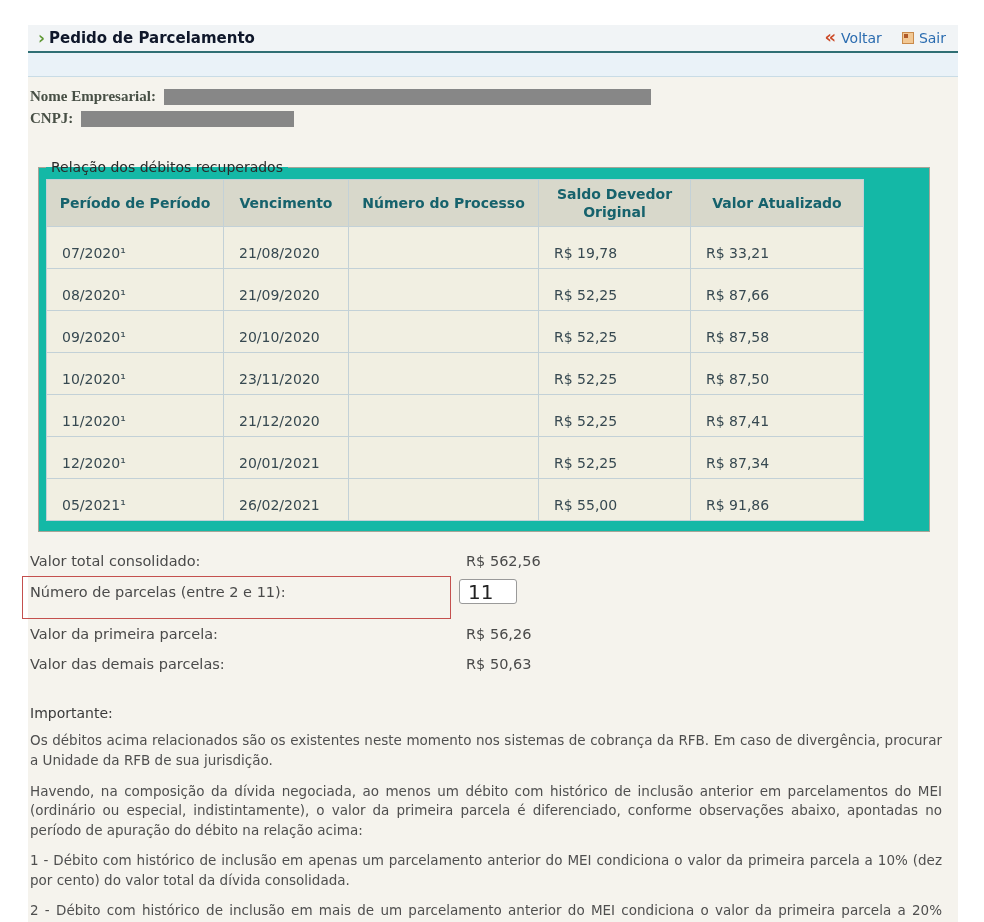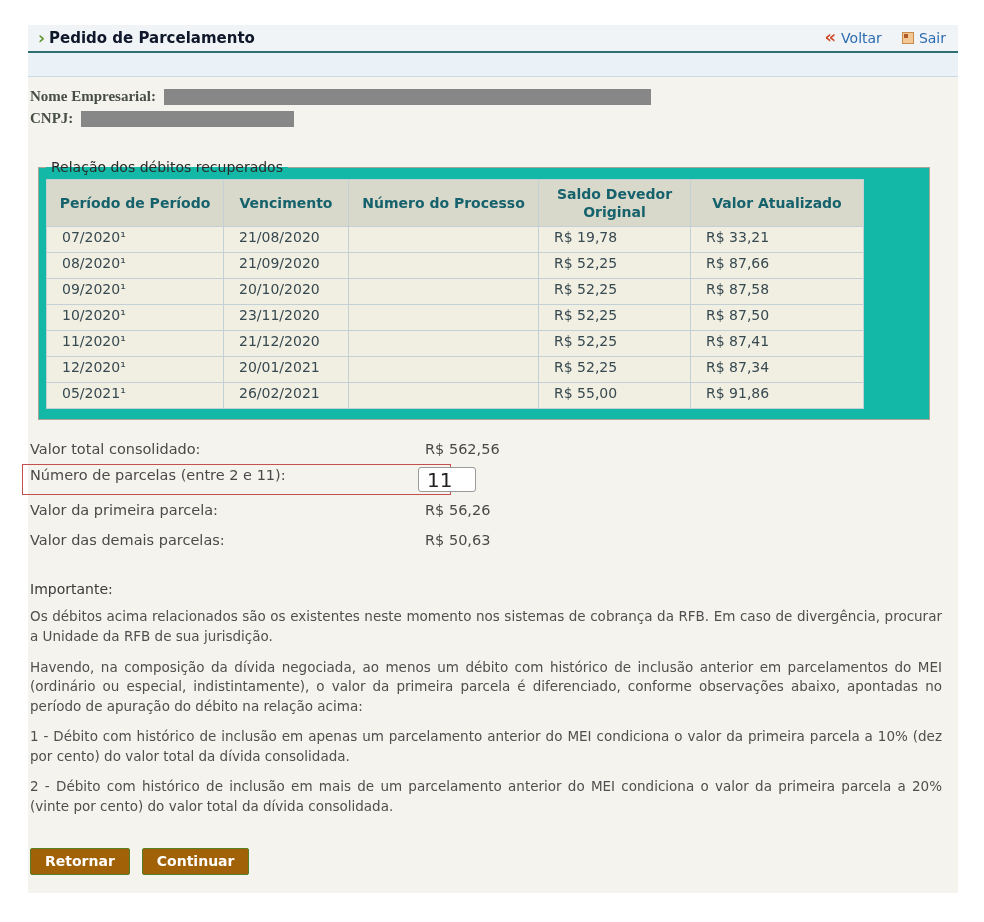--- a/index.html
+++ b/index.html
@@ -64,31 +64,31 @@
   table.debits-table { border-collapse: collapse; }
   .debits-table th {
     background: #d8d8cb; color: #16626c;
     font-size: 14px; font-weight: bold; text-align: center;
     padding: 5px 4px; border: 1px solid #c3d1d7;
     line-height: 1.3; height: 40px; vertical-align: middle;
   }
   .debits-table td {
     background: #f1efe2; color: #374951;
     font-size: 14px; text-align: left;
-    padding: 2px 6px 7px 15px; border: 1px solid #c3d1d7;
+    padding: 18px 6px 7px 15px; border: 1px solid #c3d1d7;
   }
 
   
   .summary { margin: 14px 14px 0 2px; font-size: 14.5px; color: #4a4a4a; }
-  .summary-row { display: flex; align-items: flex-start; padding: 7px 0; }
+  .summary-row { display: flex; align-items: center; padding: 7px 0; gap: 41px; }
   .s-label { width: 395px; flex-shrink: 0; }
   .summary-row.highlight {
     border: 1px solid #c4504e;
     width: 429px;
-    padding: 2px 6px 2px 7px;
+    padding: 2px 6px 14px 7px;
     margin-left: -8px;
   }
   .summary-row.highlight .s-label { width: 388px; }
   .parcelas-input {
     width: 58px; height: 25px;
     border: 1px solid #9a9a9a; border-radius: 3px;
     font-family: inherit; font-size: 20px;
     padding: 0 0 0 8px; color: #222; background: #fff;
   }
 

